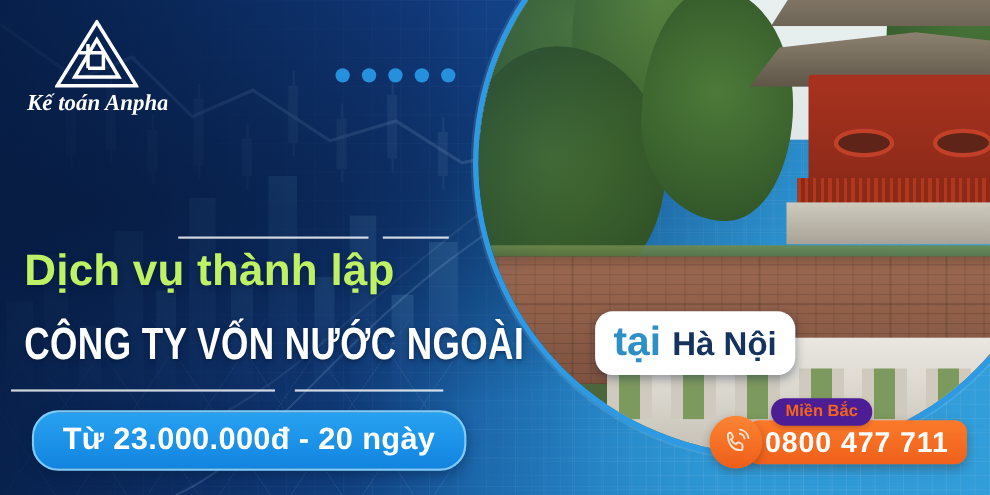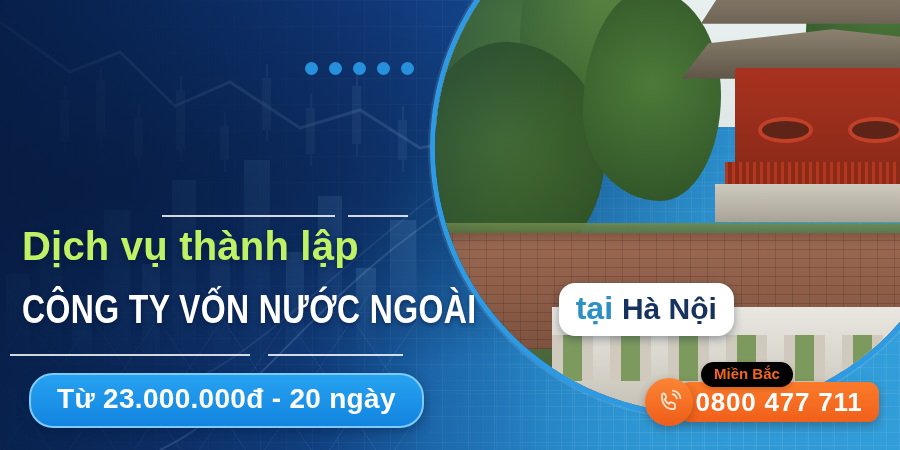--- a/index.html
+++ b/index.html
@@ -111,32 +111,32 @@
   .r2{left:348px;top:215px;width:60px;}
   .r3{left:10px;top:354px;width:240px;}
   .r4{left:268px;top:354px;width:135px;}
 
   
   .headline{position:absolute;left:22px;top:226px;width:430px;}
   .h-line1{
     font-size:40px;font-weight:bold;color:#bef264;letter-spacing:.2px;line-height:1;
     text-shadow:0 2px 6px rgba(3,20,52,.55);white-space:nowrap;
   }
-  .h-row2{position:absolute;left:22px;top:283px;display:flex;align-items:center;gap:32px;}
+  .h-row2{position:absolute;left:22px;top:283px;display:flex;align-items:center;gap:14px;}
   .h-line2{
     font-size:41px;font-weight:bold;color:#ffffff;line-height:1;white-space:nowrap;
     transform:scaleX(.78);transform-origin:left center;letter-spacing:.5px;
     text-shadow:0 2px 6px rgba(3,20,52,.55);
   }
   .pill-city{
     margin-left:-78px;
     background:#ffffff;border-radius:16px;padding:7px 17px 9px;
     box-shadow:0 3px 9px rgba(3,20,52,.35);white-space:nowrap;
   }
-  .pill-city .c1{font-size:32px;font-weight:bold;color:#2c8fc6;}
+  .pill-city .c1{font-size:37px;font-weight:bold;color:#2c8fc6;}
   .pill-city .c2{font-size:30px;font-weight:bold;color:#16335f;}
 
   
   .pill-price{
     position:absolute;left:29px;top:373px;
     background:linear-gradient(180deg,#27a2f0,#1284e0);
     border:2px solid #7ecbf7;border-radius:24px;
     padding:8px 26px 11px;
     box-shadow:0 4px 12px rgba(2,24,60,.40);
   }
@@ -148,21 +148,21 @@
     position:absolute;left:34px;top:20px;width:200px;height:40px;
     background:linear-gradient(180deg,#fb7a2a,#f0601b);
     border-radius:11px;box-shadow:0 4px 10px rgba(60,20,0,.30);
   }
   .ph-num{
     position:absolute;left:0;top:0;width:100%;height:100%;
     display:flex;align-items:center;justify-content:center;
     color:#fff;font-size:26px;font-weight:bold;letter-spacing:.8px;
   }
   .ph-tag{
-    position:absolute;left:56px;top:0;background:#000000;border-radius:13px;
+    position:absolute;left:56px;top:0;background:#4c1d95;border-radius:13px;
     padding:3px 13px 4px;box-shadow:0 2px 5px rgba(60,20,0,.22);
   }
   .ph-tag span{color:#f2651d;font-size:15px;font-weight:bold;white-space:nowrap;}
   .ph-circle{
     position:absolute;left:0;top:16px;width:48px;height:48px;border-radius:50%;
     background:linear-gradient(180deg,#fb8534,#ef5d18);
     display:flex;align-items:center;justify-content:center;
     box-shadow:0 3px 8px rgba(60,20,0,.30);
   }
 </style>
@@ -231,20 +231,31 @@
         <div class="pav-rail"></div>
         <div class="pav-base"></div>
       </div>
       <div class="ph-wall"></div>
       <div class="ph-moss"></div>
       <div class="ph-balus"></div>
       <div class="photo-shade"></div>
     </div>
   </div>
 
+  <div class="logo">
+    <svg class="logo-mark" viewBox="0 0 76 62">
+      <path d="M38 2 L74 60 L2 60 Z" fill="none" stroke="#ffffff" stroke-width="3.2"></path>
+      <path d="M38 18 L58 52 L18 52 Z" fill="none" stroke="#ffffff" stroke-width="3.2"></path>
+      <path d="M22 30 L44 30 L44 44 L30 44" fill="none" stroke="#ffffff" stroke-width="3.2"></path>
+      <path d="M30 22 L30 44" fill="none" stroke="#ffffff" stroke-width="3.2"></path>
+    </svg>
+    <svg class="logo-text" viewBox="0 0 160 40">
+      <text x="2" y="30" font-family="Liberation Serif, serif" font-size="26" font-style="italic" font-weight="bold" fill="#ffffff">Kế toán Anpha</text>
+    </svg>
+  </div>
 
   <div class="dots">
     <span></span>
     <span></span>
     <span></span>
     <span></span>
     <span></span>
   </div>
 
   <div class="rule r1"></div>

